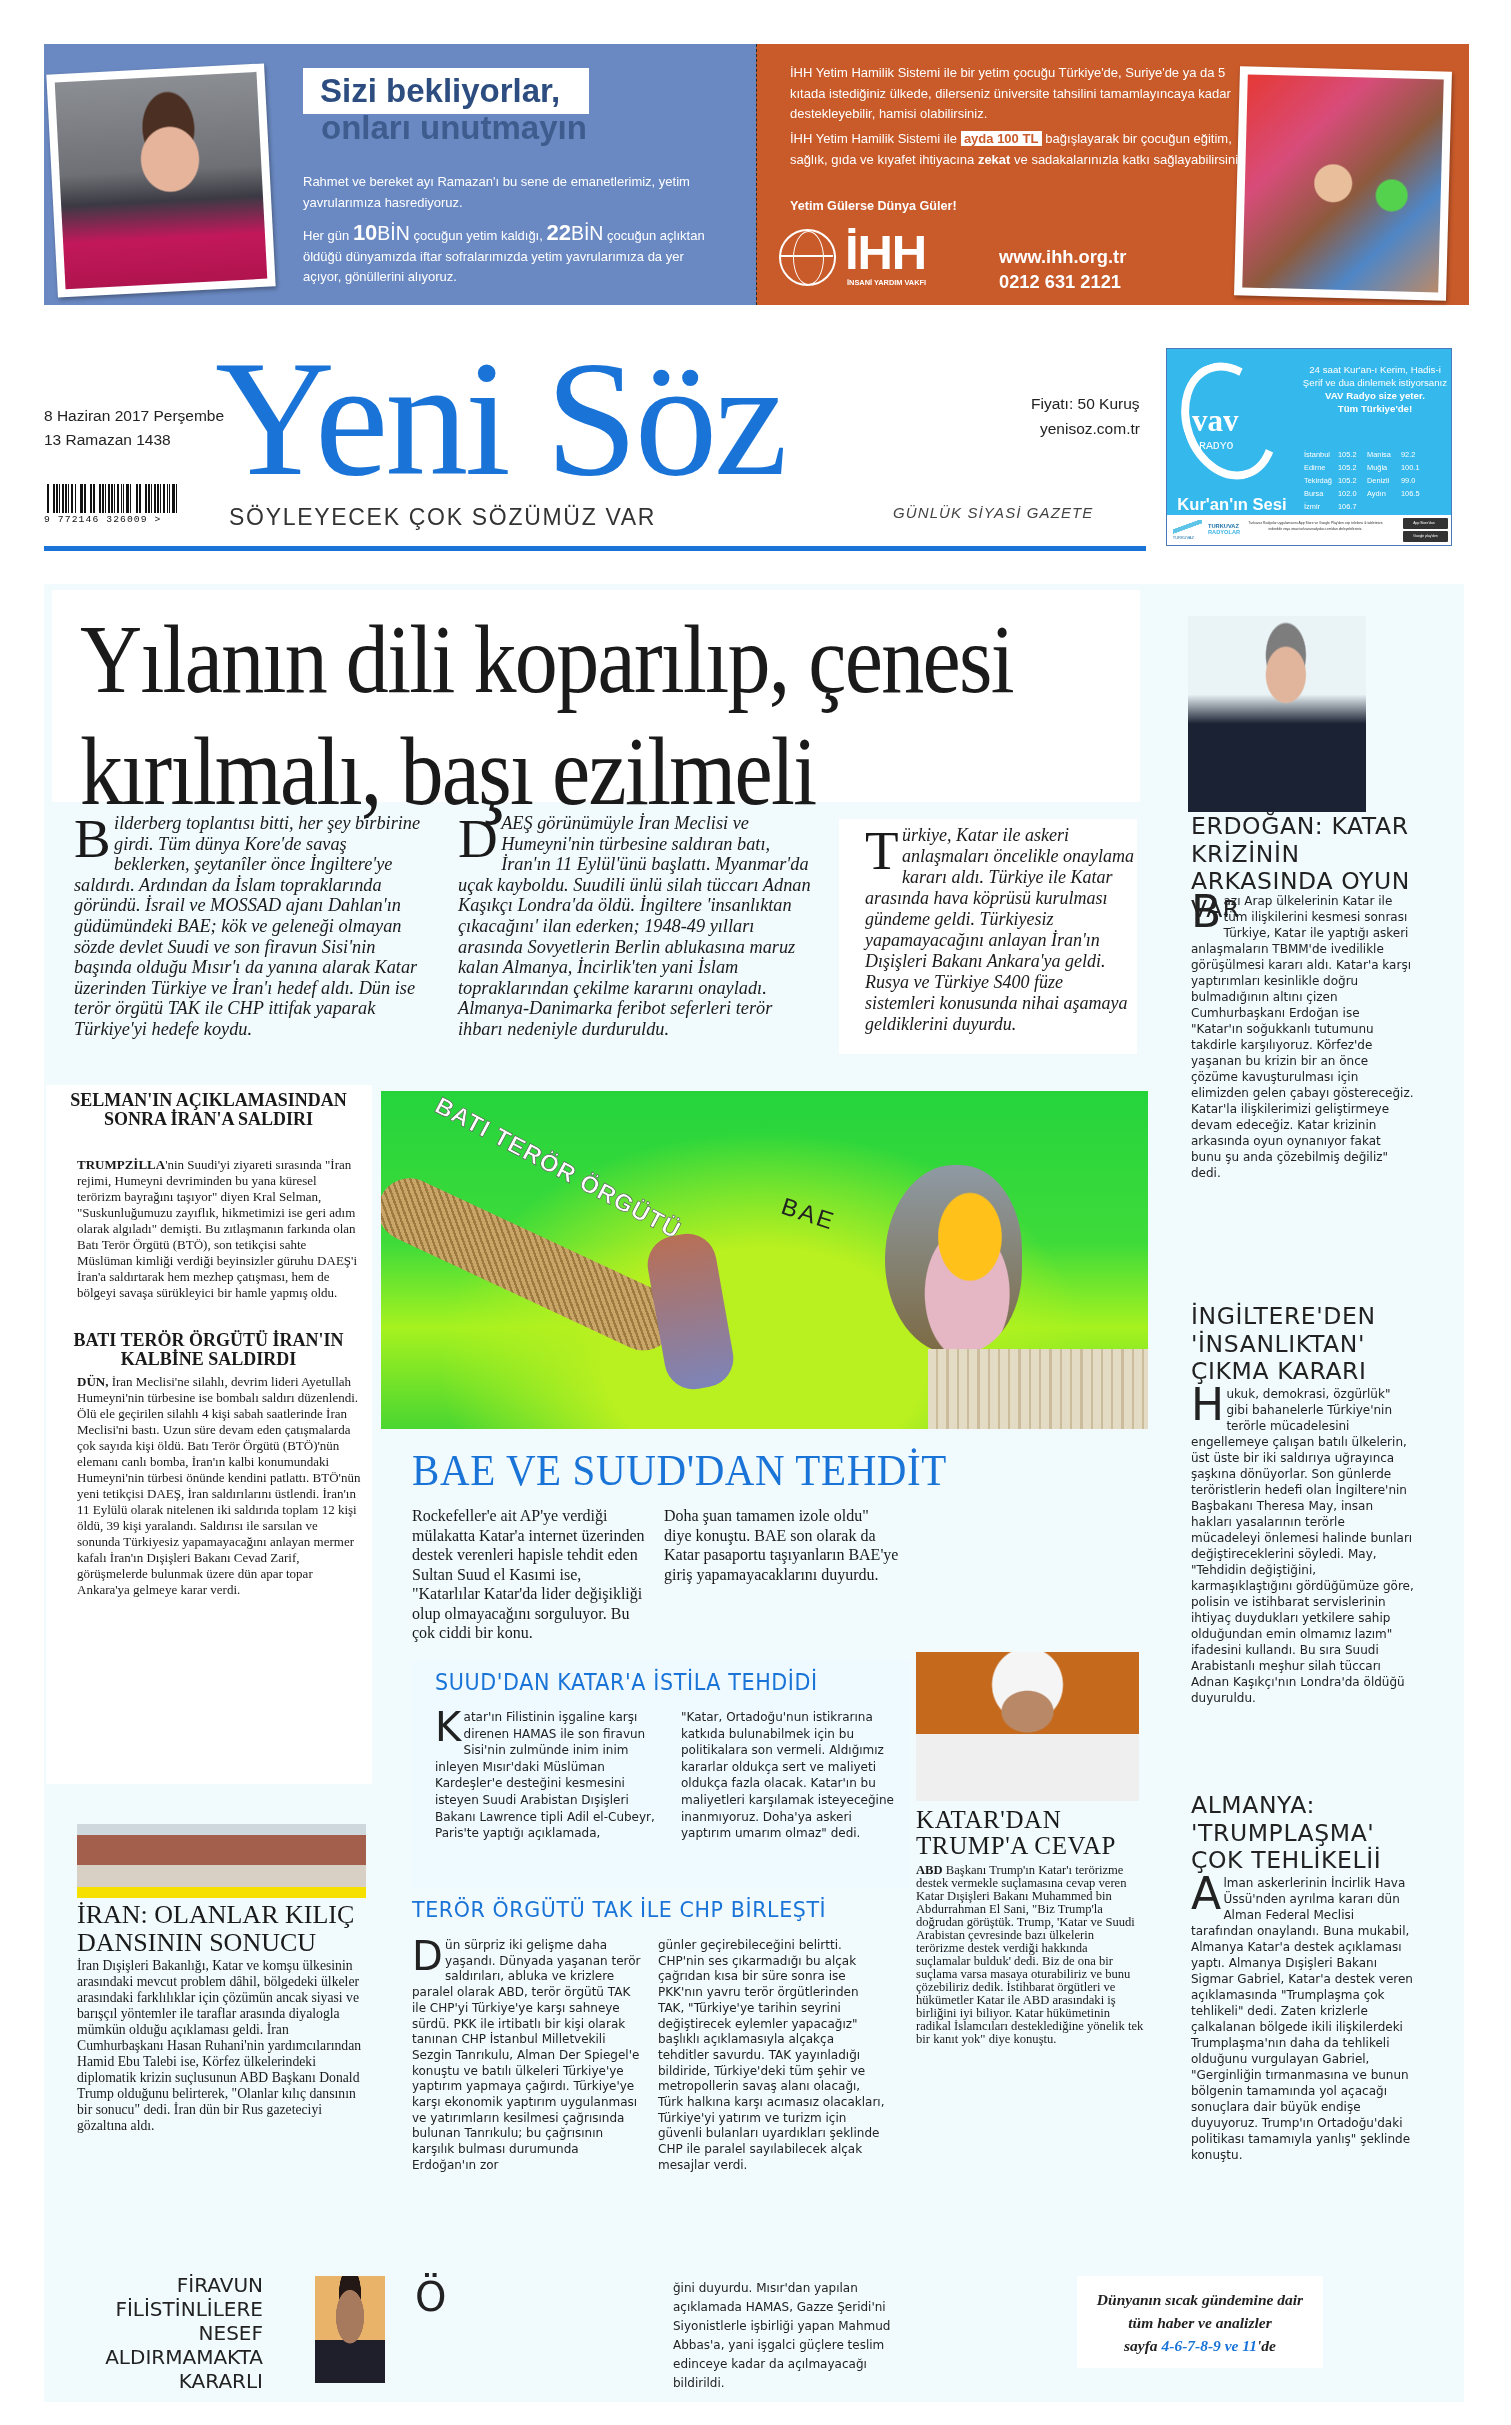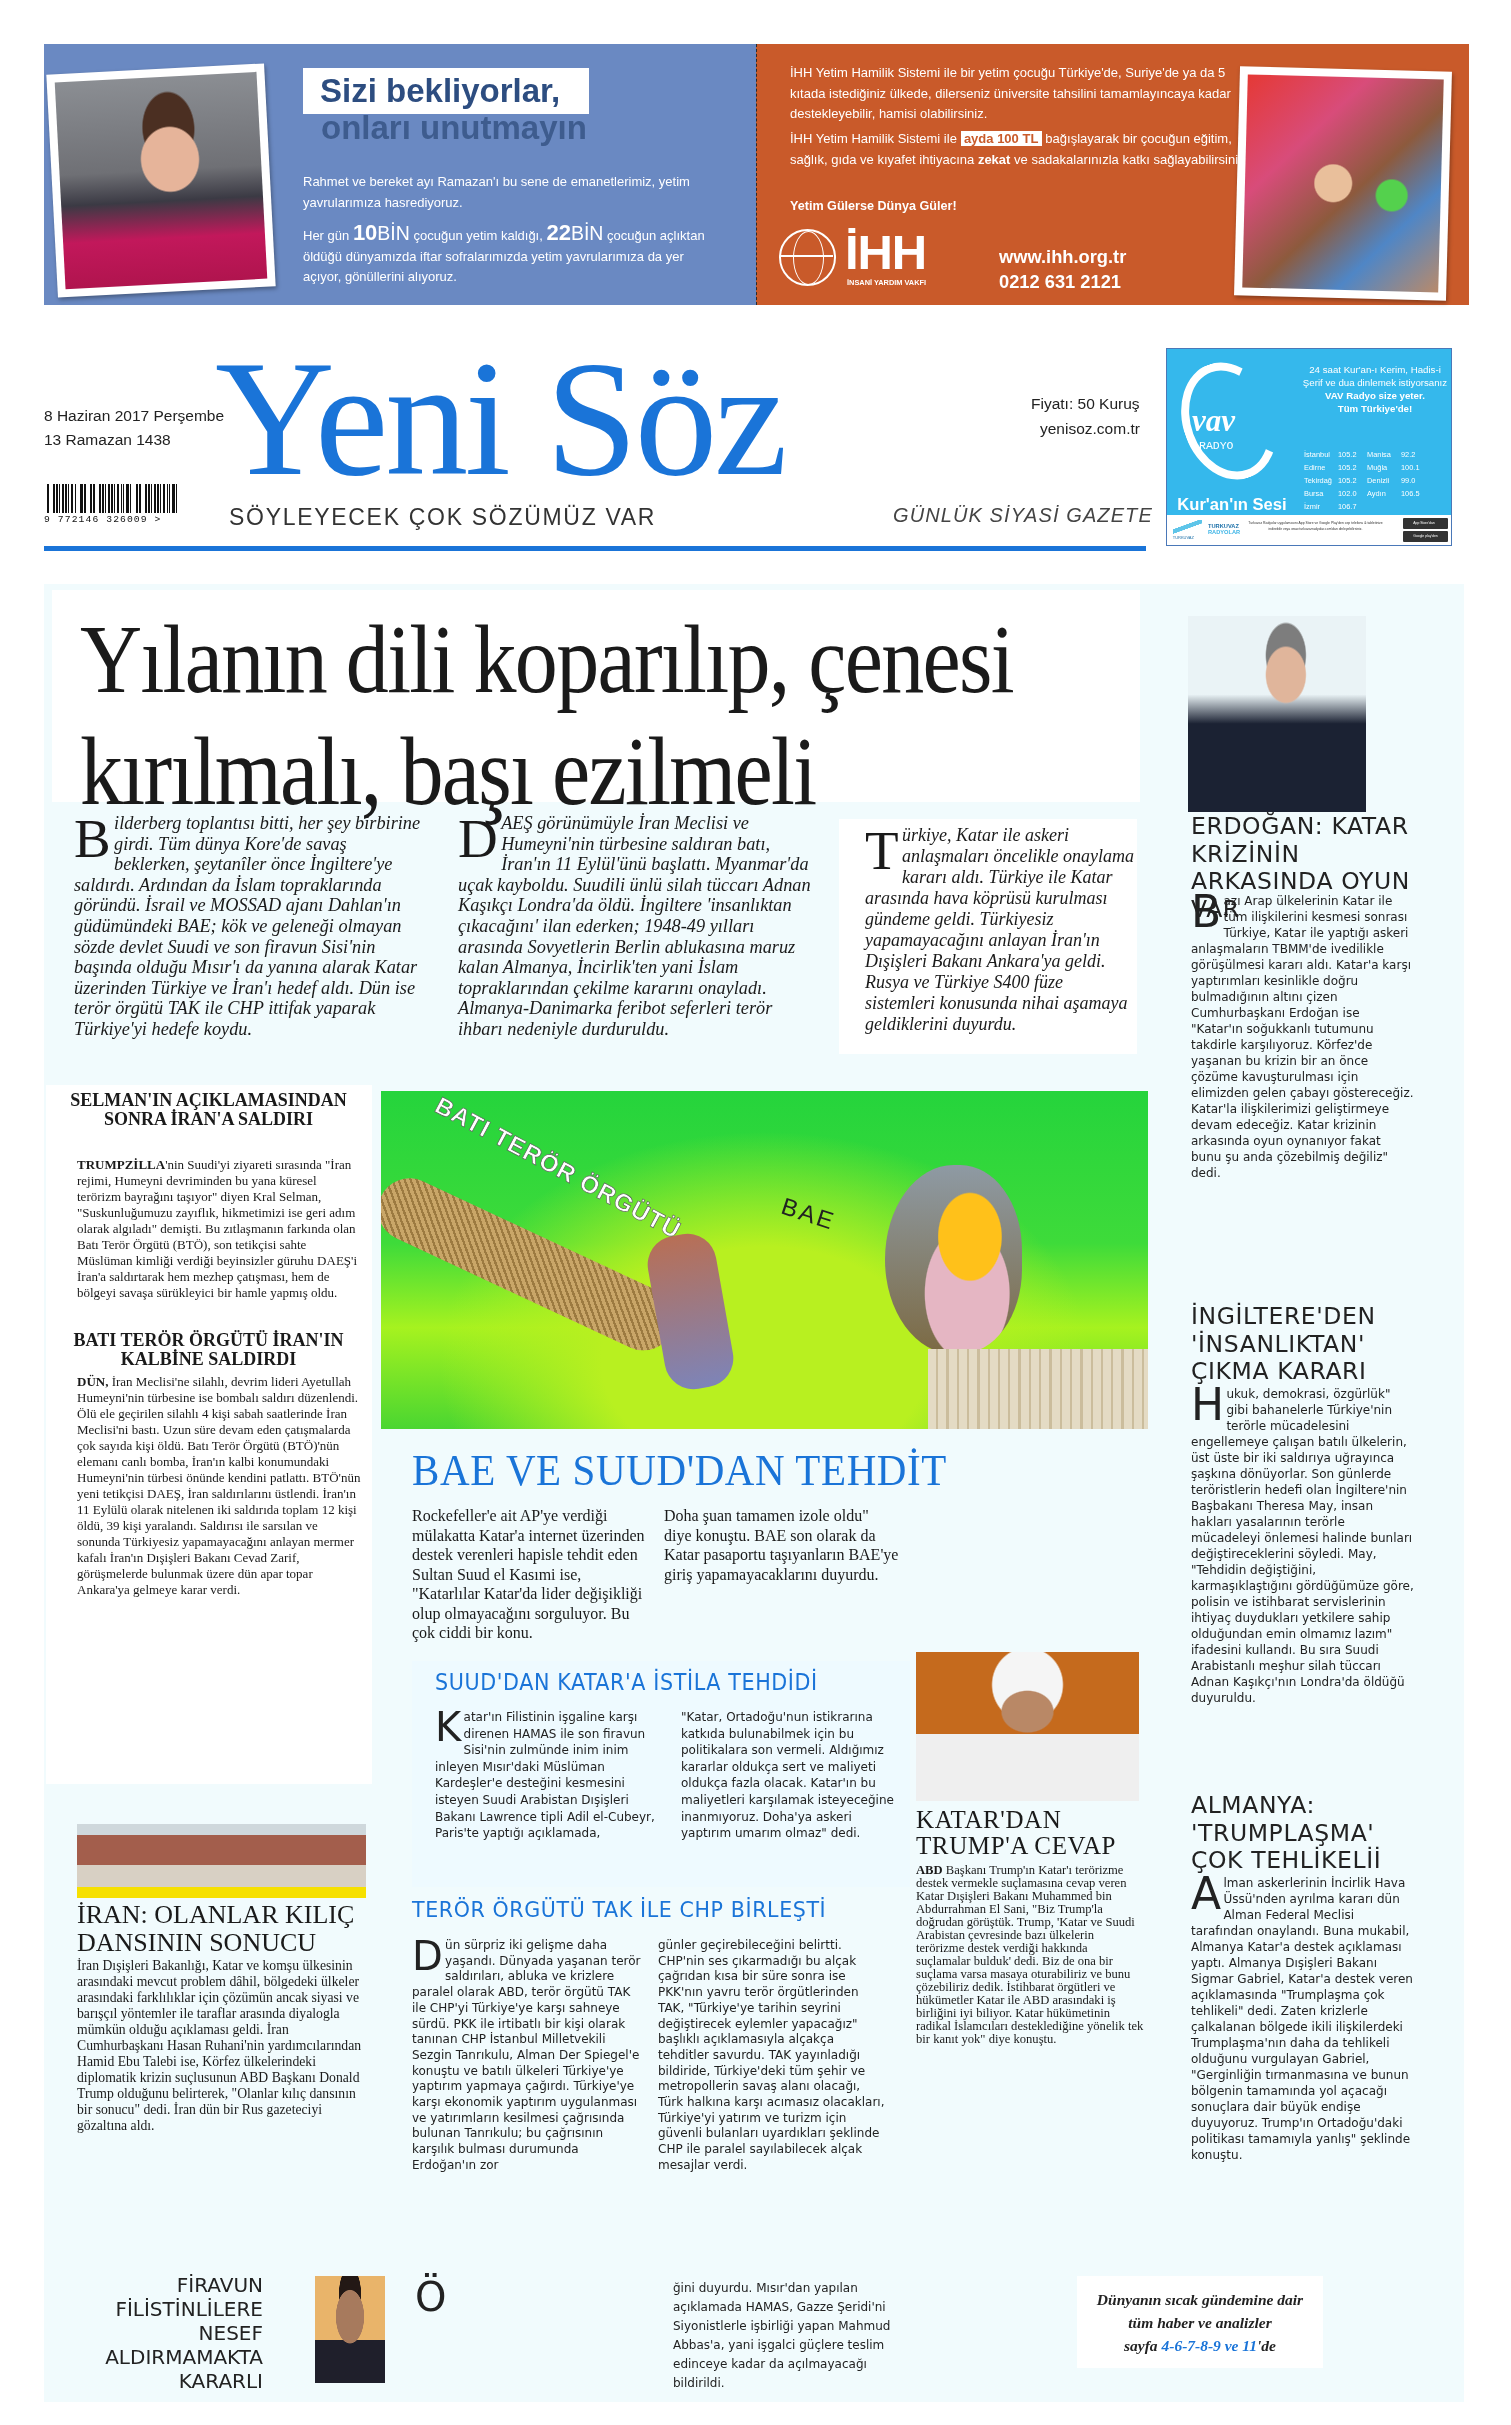--- a/index.html
+++ b/index.html
@@ -43,29 +43,29 @@
                 linear-gradient(135deg, #e53935 0%, #d84c7a 30%, #8d5a3d 55%, #4f86c6 75%, #b98a6a 100%); }
 
   
   .date-1 { left: 44px; top: 407px; font-family: "Liberation Sans", sans-serif; font-size: 15.5px; color: #222; }
   .date-2 { left: 44px; top: 431px; font-family: "Liberation Sans", sans-serif; font-size: 15.5px; color: #222; }
   .barcode { left: 47px; top: 484px; width: 132px; height: 29px;
     background: repeating-linear-gradient(90deg, #111 0 1.7px, #fff 1.7px 2.9px, #111 2.9px 3.4px, #fff 3.4px 5.7px, #111 5.7px 8px, #fff 8px 9.2px); }
   .barcode-num { left: 44px; top: 514px; font-family: "Liberation Mono", monospace; font-size: 9.7px; color: #111; letter-spacing: 1.1px; }
   .logo { left: 215px; top: 332px; font-family: "Liberation Serif", serif; color: #1a74d8; font-size: 166px; line-height: 172px; letter-spacing: -3.4px; }
   .tagline { left: 229px; top: 504px; font-family: "Liberation Sans", sans-serif; font-size: 23px; color: #333; letter-spacing: 1.7px; font-weight: 300; }
-  .tagline-right { left: 893px; top: 504px; font-family: "Liberation Sans", sans-serif; font-style: italic; font-size: 20px; color: #444; letter-spacing: 1.1px; }
+  .tagline-right { left: 893px; top: 504px; font-family: "Liberation Sans", sans-serif; font-style: italic; font-size: 15px; color: #444; letter-spacing: 1.1px; }
   .mast-rule { left: 44px; top: 546px; width: 1102px; height: 4.6px; background: #1a74d8; }
   .price { left: 1031px; top: 395px; font-family: "Liberation Sans", sans-serif; font-size: 15.5px; color: #222; }
   .web { left: 1040px; top: 420px; font-family: "Liberation Sans", sans-serif; font-size: 15.5px; color: #222; }
 
   
   .vav { left: 1166px; top: 348px; width: 286px; height: 198px; background: #35b8ec; border: 1.7px solid #4a78b8; }
   .vav-swirl { position: absolute; left: 16px; top: 11.5px; width: 92px; height: 120px; border: 8px solid #fff; border-radius: 50%; border-right-color: transparent; transform: rotate(-20deg); }
-  .vav-logo { position: absolute; left: 25px; top: 54px; font-family: "Liberation Serif", serif; font-style: italic; font-weight: bold; color: #fff; font-size: 31px; }
+  .vav-logo { position: absolute; left: 25px; top: 54px; font-family: "Liberation Serif", serif; font-weight: bold; color: #fff; font-size: 31px; }
   .vav-radyo { position: absolute; left: 32px; top: 90px; font-family: Liberation Mono, monospace; color: #fff; font-size: 11.5px; }
   .vav-sesi { position: absolute; left: 10.3px; top: 146px; font-family: "Liberation Sans", sans-serif; font-weight: bold; color: #fff; font-size: 16.6px; }
   .vav-pitch { position: absolute; left: 135px; top: 13.7px; width: 146px; text-align: center; font-family: "Liberation Sans", sans-serif; color: #fff; font-size: 9.7px; line-height: 13px; }
   .vav-pitch b { display: block; }
   .vav-freq { position: absolute; left: 137px; top: 99px; width: 146px; font-family: "Liberation Sans", sans-serif; color: #fff; font-size: 7.4px; line-height: 13px; display: grid; grid-template-columns: 34px 29px 34px 23px; }
   .vav-foot { position: absolute; left: 0; bottom: 0; width: 100%; height: 30px; background: #fff; }
   .vav-foot .tk { position: absolute; left: 5.7px; top: 4.6px; width: 29px; height: 20.6px; font-family: "Liberation Sans", sans-serif; font-size: 4px; color: #1b6fa8; padding-top: 15px; background: linear-gradient(160deg, transparent 30%, #5ec5e9 31% 45%, transparent 46%); }
   .vav-foot .tr { position: absolute; left: 41px; top: 8px; font-family: "Liberation Sans", sans-serif; font-weight: bold; font-size: 5.7px; color: #1b6fa8; line-height: 6.3px; }
   .vav-foot .tr span { color: #3bb4e6; }
   .vav-foot .txt { position: absolute; left: 80px; top: 4.6px; width: 137px; text-align: center; font-family: "Liberation Sans", sans-serif; font-size: 3.4px; line-height: 6.3px; color: #333; }

